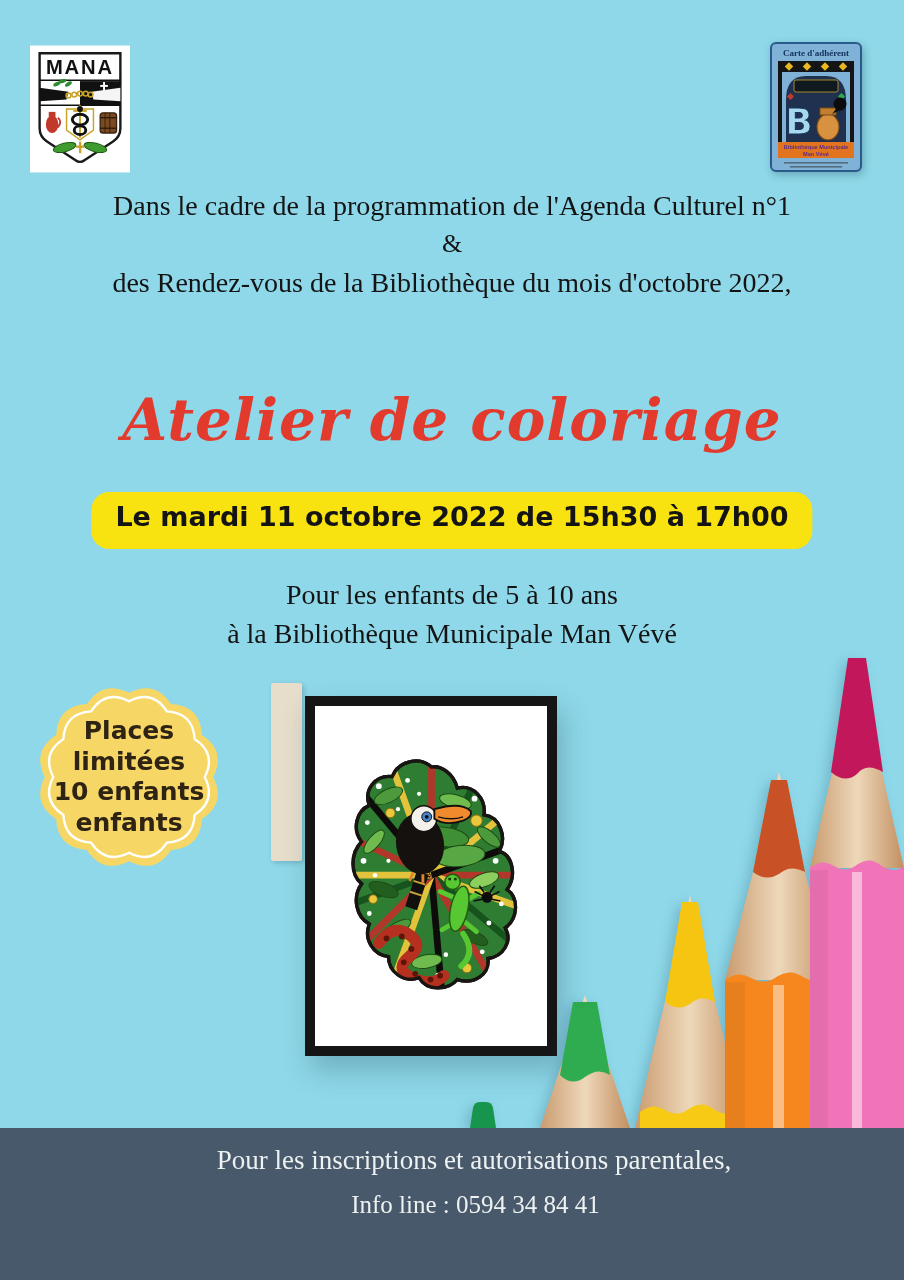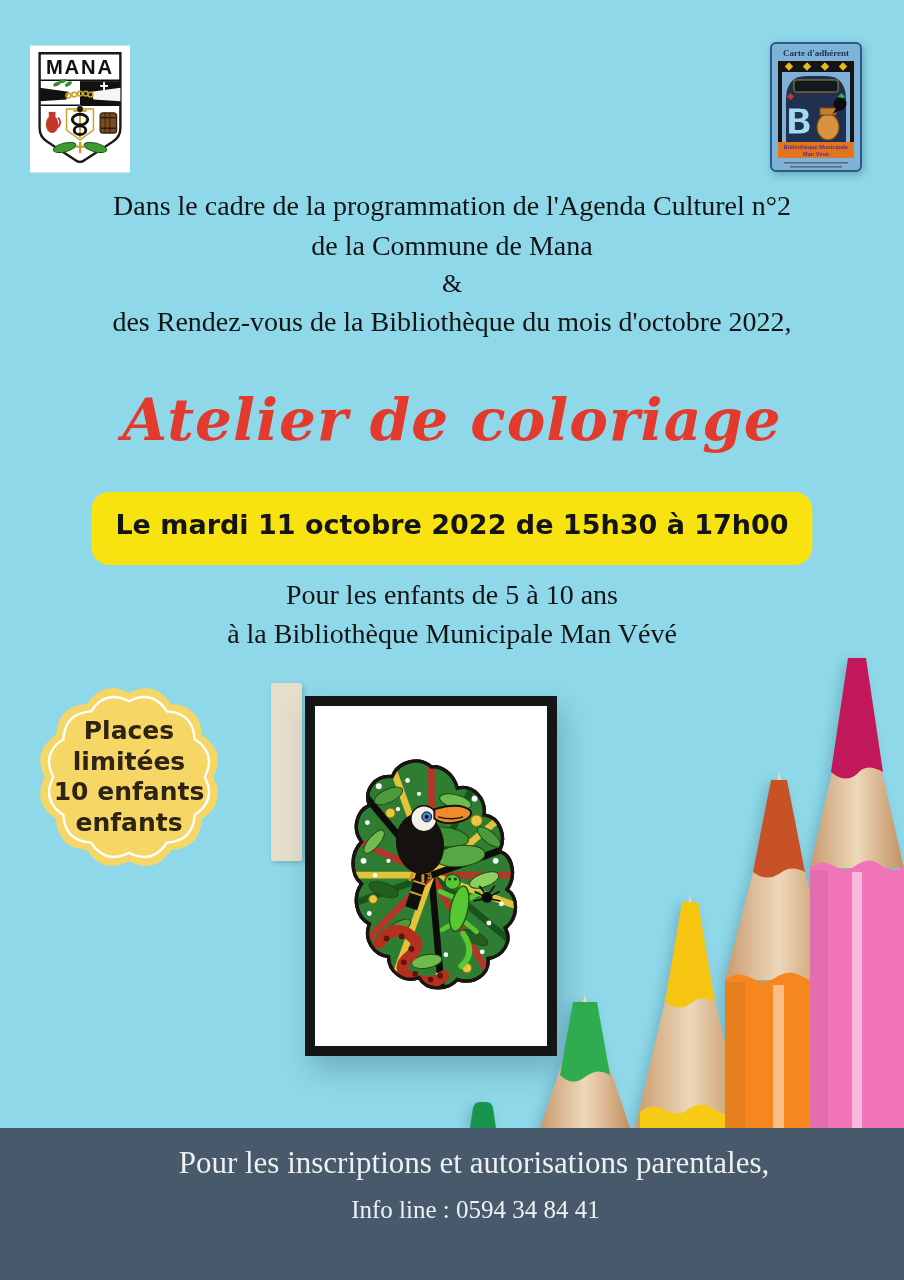--- a/index.html
+++ b/index.html
@@ -15,21 +15,21 @@
   
   .intro{position:absolute; left:0; top:186px; width:904px; text-align:center;
     color:#141414; font-size:28px; line-height:1.42; font-weight:500;}
   .intro .amp{font-size:26px;}
   
   .event-title{position:absolute; left:0; top:386px; width:904px; text-align:center;
     font-family:"DejaVu Serif", serif; font-style:italic; font-weight:bold;
     font-size:58px; color:#e23b2e; letter-spacing:1px;}
   
   .date-banner{position:absolute; top:492px; left:50%; transform:translateX(-50%);
-    background:#f8e311; border-radius:18px; padding:8px 24px; height:57px; line-height:50px;
+    background:#f8e311; border-radius:18px; padding:0 24px; height:57px; line-height:50px;
     font-family:"DejaVu Sans", sans-serif; font-weight:bold; font-size:27px; color:#141414;
     white-space:nowrap;}
   
   .audience{position:absolute; left:0; top:576px; width:904px; text-align:center;
     color:#141414; font-size:28px; line-height:1.38;}
   
   .badge{position:absolute; left:36px; top:684px; width:186px; height:186px;}
   .badge svg{position:absolute; inset:0;}
   .badge-text{position:absolute; inset:0; display:flex; flex-direction:column;
     align-items:center; justify-content:center;
@@ -41,21 +41,21 @@
   .frame{position:absolute; left:305px; top:696px; width:252px; height:360px;
     box-sizing:border-box; border:10px solid #151515; background:#ffffff;
     box-shadow:6px 14px 26px rgba(30,70,90,.28);}
   .frame svg{display:block; margin:40px auto 0 auto;}
   
   .pencils{position:absolute; left:460px; top:650px; width:444px; height:478px;
     filter:drop-shadow(-5px 4px 6px rgba(25,70,95,.22));}
   
   .footer{position:absolute; left:0; top:1128px; width:904px; height:152px;
     background:#47596b; color:#eef1f2; text-align:center; z-index:5;}
-  .footer .f-line{font-size:31px; line-height:1.36;margin-left:44px;}
+  .footer .f-line{font-size:27px; line-height:1.36;margin-left:44px;}
   .footer .f-line:first-child{margin-top:14px;}
   .footer .f-info{font-size:25px; margin-top:12px;padding-left:47px;}
 </style>
 </head>
 <body>
 
 <div class="poster">
 
   <svg class="logo" viewBox="0 0 104 132">
     <rect x="0" y="0" width="104" height="132" fill="#ffffff"></rect>
@@ -126,22 +126,21 @@
     <circle cx="70" cy="62" r="6.5" fill="#0c0c0c"></circle>
     <polygon points="66,67 62,72 70,68" fill="#0c0c0c"></polygon>
     <rect x="8" y="100" width="76" height="16" fill="#e2731f"></rect>
     <text x="46" y="107" text-anchor="middle" font-family="Liberation Sans, sans-serif" font-size="5.6" font-weight="bold" fill="#5a2d86">Bibliothèque Municipale</text>
     <text x="46" y="114" text-anchor="middle" font-family="Liberation Sans, sans-serif" font-size="5.6" font-weight="bold" fill="#5a2d86">Man Vévé</text>
     <rect x="14" y="120" width="64" height="1.6" fill="#333" opacity="0.55"></rect>
     <rect x="20" y="124" width="52" height="1.6" fill="#333" opacity="0.55"></rect>
   </svg>
 
   <div class="intro">
-    <div>Dans le cadre de la programmation de l'Agenda Culturel n°2</div>
-    <div>de la Commune de Mana</div>
+    <div>Dans le cadre de la programmation de l'Agenda Culturel n°1</div>
     <div class="amp">&amp;</div>
     <div>des Rendez-vous de la Bibliothèque du mois d'octobre 2022,</div>
   </div>
 
   <div class="event-title">Atelier de coloriage</div>
 
   <div class="date-banner">Le mardi 11 octobre 2022 de 15h30 à 17h00</div>
 
   <div class="audience">
     <div>Pour les enfants de 5 à 10 ans</div>

